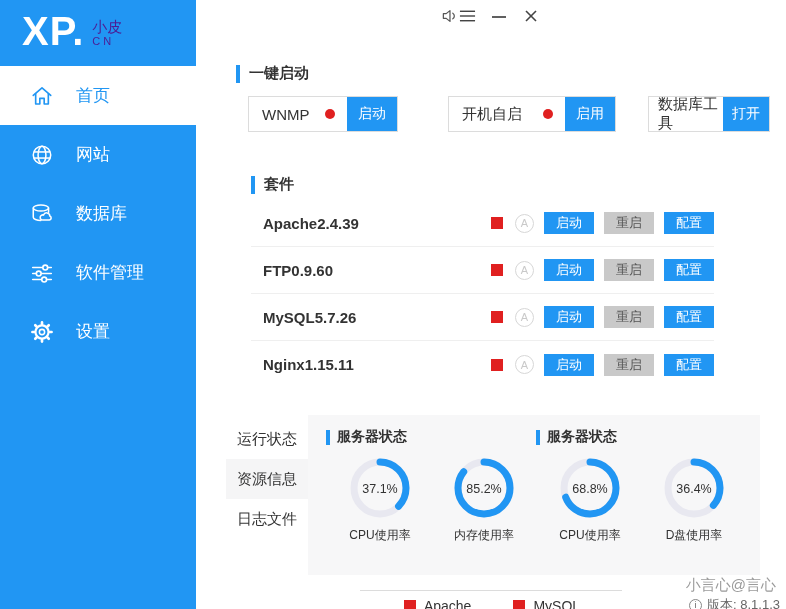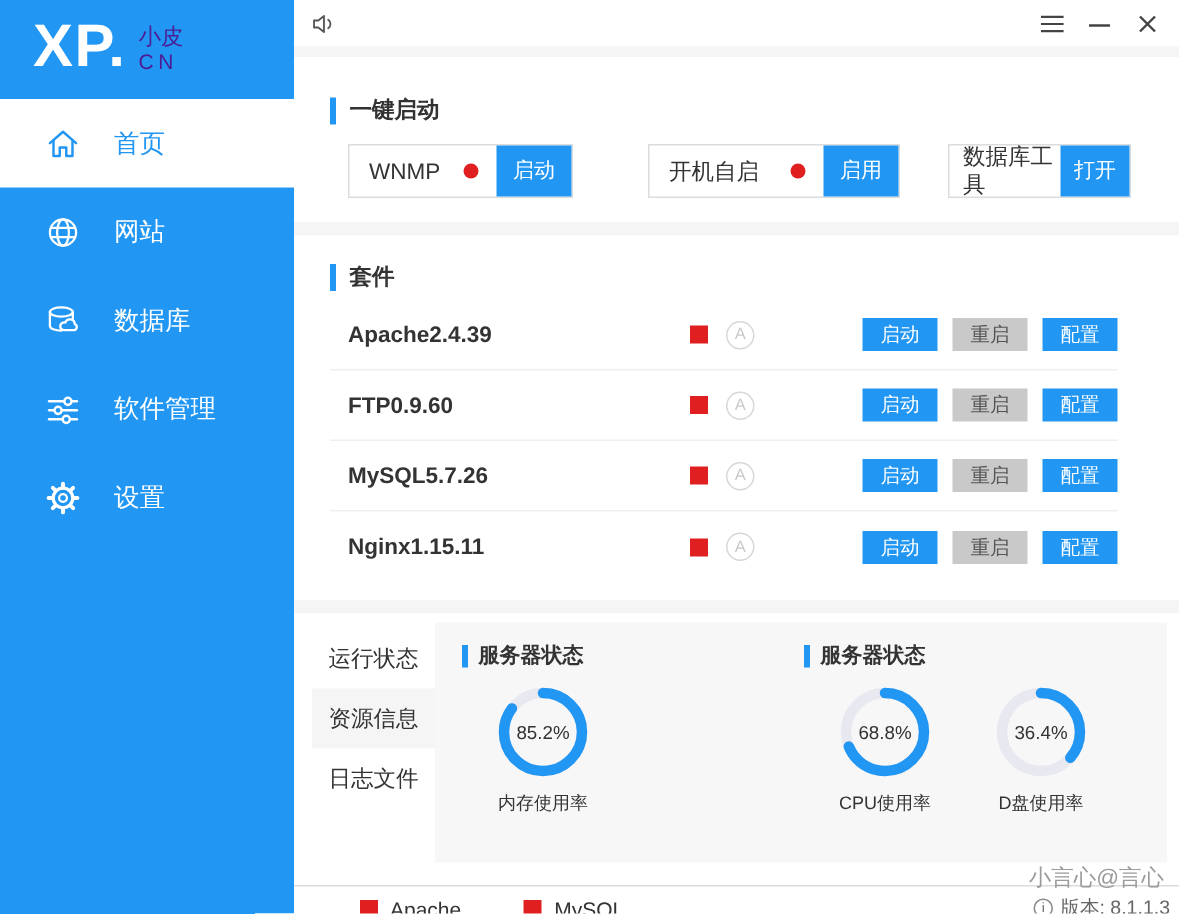--- a/index.html
+++ b/index.html
@@ -5,29 +5,29 @@
   * { margin:0; padding:0; box-sizing:border-box; }
   html,body { width:786px; height:609px; overflow:hidden; font-family:"Liberation Sans","DejaVu Sans",sans-serif; background:#fff; }
   body { position:relative; color:#333; }
 
   
   .sidebar { position:absolute; left:0; top:0; width:196px; height:609px; background:#2196f3; }
   .logo { height:63px; display:flex; align-items:center; padding-left:22px; }
   .logo-main { color:#fff; font-size:40px; font-weight:bold; letter-spacing:1px; }
   .logo-stack { margin-left:8px; margin-top:2px; color:#4c1d95; display:flex; flex-direction:column; line-height:1.15; }
   .logo-top { font-size:15px; }
-  .logo-bottom { font-size:14px; letter-spacing:3px; }
+  .logo-bottom { font-size:11px; letter-spacing:3px; }
   .nav { margin-top:3px;text-align:right; }
   .nav-item { height:59px; display:flex; align-items:center; padding-left:30px; color:#fff; cursor:pointer; }
   .nav-item.active { background:#fff; color:#2196f3; }
   .nav-item .icon { width:24px; height:24px; margin-right:22px; flex:none; }
   .nav-item .label { font-size:17px; }
 
   
-  .main { position:absolute; left:196px; top:0; width:590px; height:609px; display:flex; flex-direction:column; background:#fff; }
+  .main { position:absolute; left:196px; top:0; width:590px; height:609px; display:flex; flex-direction:column; background:#fff;align-items:center; }
   .topbar { height:31px; flex:none; display:flex; align-items:center; justify-content:space-between; padding:0 12px 0 10px; background:#fff; }
   .win-controls { display:flex; align-items:center; gap:14px; }
   .icon-btn { width:18px; height:18px; display:flex; align-items:center; justify-content:center; cursor:pointer; color:#444; }
   .band { height:7px; flex:none; background:#f5f5f6; }
   .band2 { height:9px; flex:none; background:#f5f5f6; }
   .card { background:#fff; flex:none; }
 
   .sec-title { display:flex; align-items:center; }
   .sec-bar { width:4px; height:18px; background:#2196f3; margin-right:9px; flex:none; }
   .sec-text { font-size:15px; font-weight:bold; color:#333; }
@@ -287,20 +287,28 @@
       <div class="status-tab">日志文件</div>
     </div>
     <div class="status-panel">
 
       <div class="status-group">
         <div class="sg-title">
           <span class="sg-bar"></span>
           <span class="sg-text">服务器状态</span>
         </div>
         <div class="gauges">
+          <div class="gauge">
+            <svg width="64" height="64" viewBox="0 0 64 64">
+              <circle class="gauge-track" cx="32" cy="32" r="26"></circle>
+              <circle class="gauge-arc" cx="32" cy="32" r="26" stroke-dasharray="60.6076054730543 163.36281798666926"></circle>
+              <text class="gauge-value" x="32" y="36.5" text-anchor="middle">37.1%</text>
+            </svg>
+            <span class="gauge-label">CPU使用率</span>
+          </div>
           <div class="gauge">
             <svg width="64" height="64" viewBox="0 0 64 64">
               <circle class="gauge-track" cx="32" cy="32" r="26"></circle>
               <circle class="gauge-arc" cx="32" cy="32" r="26" stroke-dasharray="139.1851209246422 163.36281798666926"></circle>
               <text class="gauge-value" x="32" y="36.5" text-anchor="middle">85.2%</text>
             </svg>
             <span class="gauge-label">内存使用率</span>
           </div>
         </div>
       </div>

